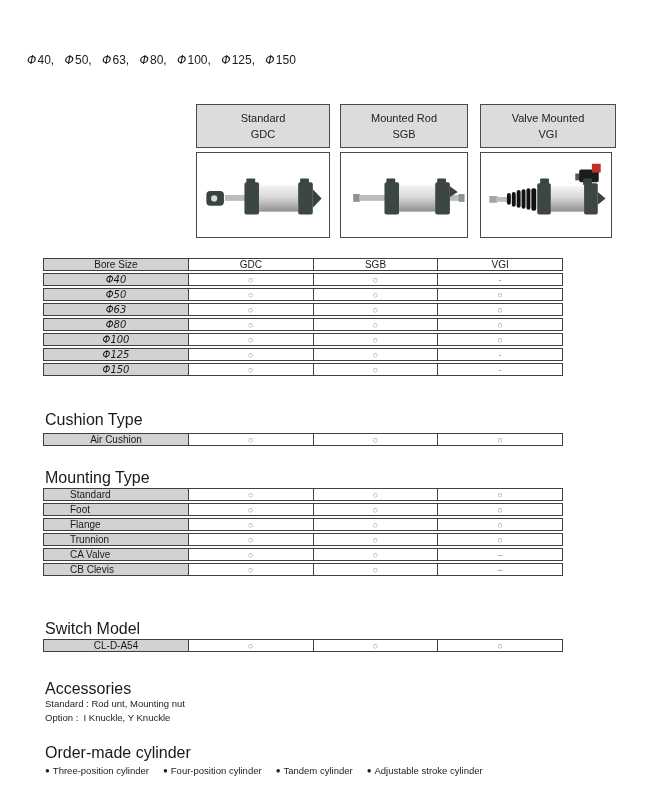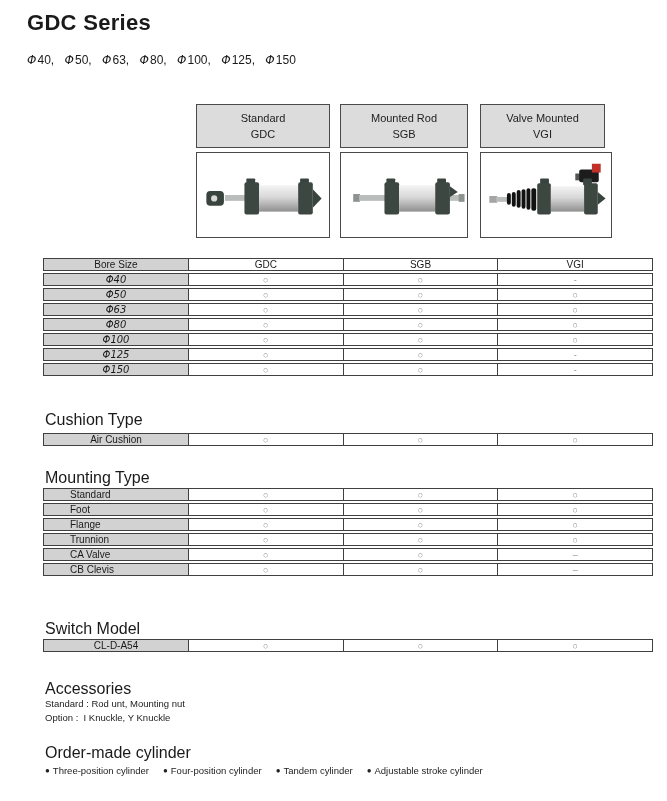--- a/index.html
+++ b/index.html
@@ -21,21 +21,21 @@
   
   .phead { position: absolute; top: 104px; height: 44px;
     background: #dcdcdc; border: 1.5px solid #4a4a4a;
     display: flex; flex-direction: column; align-items: center; justify-content: center;
     gap: 4px; font-size: 11px; color: #222; }
   .pimg { position: absolute; top: 152px; height: 86px;
     background: #fff; border: 1.5px solid #4a4a4a; }
   .pimg svg { width: 100%; height: 100%; display: block; }
 
   
-  .sec-table { position: absolute; left: 43px; width: 610px; }
+  .sec-table { position: absolute; left: 43px; width: 520px; }
   .trow { display: flex; align-items: stretch; height: 13px;
     border: 1px solid #404040; margin-bottom: 2px; background: #fff; }
   .tc { flex: 1; display: flex; align-items: center; justify-content: center;
     font-size: 10px; border-left: 1px solid #404040; overflow: hidden; }
   .tc0 { flex: 0 0 144px; background: #d2d2d2; border-left: none; color: #1a1a1a; }
   .sym { color: #8f8f8f; font-size: 9px; letter-spacing: 0; }
   .left-label .tc0 { justify-content: flex-start; padding-left: 26px; }
   .phi-s { font-style: italic; font-family: "DejaVu Sans", sans-serif; }
 
   
@@ -43,40 +43,39 @@
   .acc-line { position: absolute; left: 45px; font-size: 9.5px; color: #222; white-space: pre; }
   .bullets { position: absolute; left: 45px; display: flex; gap: 14px; font-size: 9.5px; color: #222; }
   .bullet-item { display: flex; align-items: center; }
   .bullet-dot { font-size: 8px; margin-right: 3px; line-height: 1; }
 </style>
 </head>
 <body>
 
 <div class="page">
 
-  <h1 class="title">GDC Series</h1>
   <div class="subtitle">
     <span class="size-item"><span class="phi">Φ</span><span>40</span></span>
     <span class="size-item"><span class="phi">Φ</span><span>50</span></span>
     <span class="size-item"><span class="phi">Φ</span><span>63</span></span>
     <span class="size-item"><span class="phi">Φ</span><span>80</span></span>
     <span class="size-item"><span class="phi">Φ</span><span>100</span></span>
     <span class="size-item"><span class="phi">Φ</span><span>125</span></span>
     <span class="size-item"><span class="phi">Φ</span><span>150</span></span>
   </div>
 
   <div class="phead" style="left:196px;width:134px;">
     <div>Standard</div>
     <div>GDC</div>
   </div>
   <div class="phead" style="left:340px;width:128px;">
     <div>Mounted Rod</div>
     <div>SGB</div>
   </div>
-  <div class="phead" style="left:480px;width:125px;">
+  <div class="phead" style="left:480px;width:136px;">
     <div>Valve Mounted</div>
     <div>VGI</div>
   </div>
 
   <div class="pimg" style="left:196px;width:134px;">
     <svg viewBox="0 0 134 86">
       <defs>
         <linearGradient id="g1" x1="0" y1="0" x2="0" y2="1">
           <stop offset="0" stop-color="#f4f4f4"></stop>
             <stop offset="0.45" stop-color="#d8d8d8"></stop>

